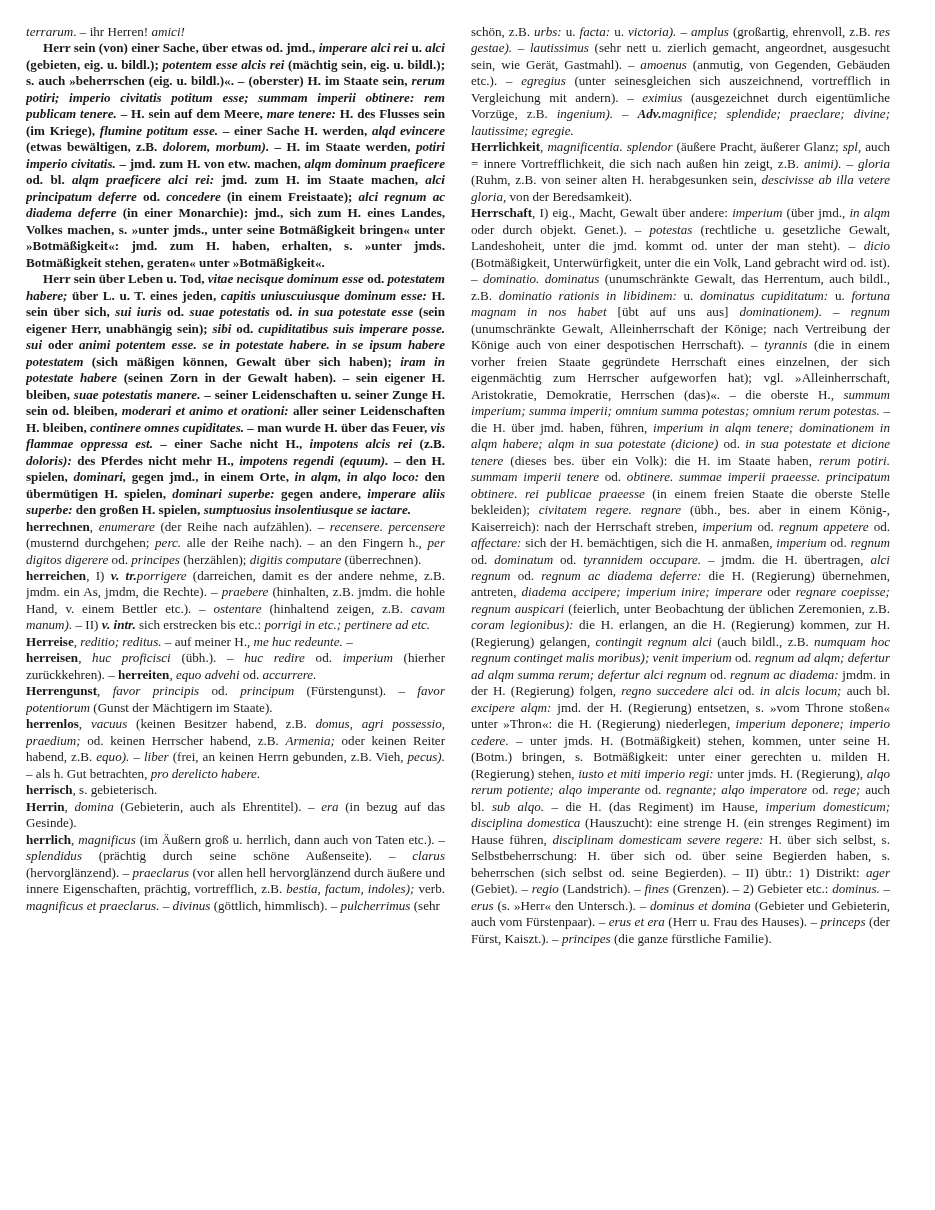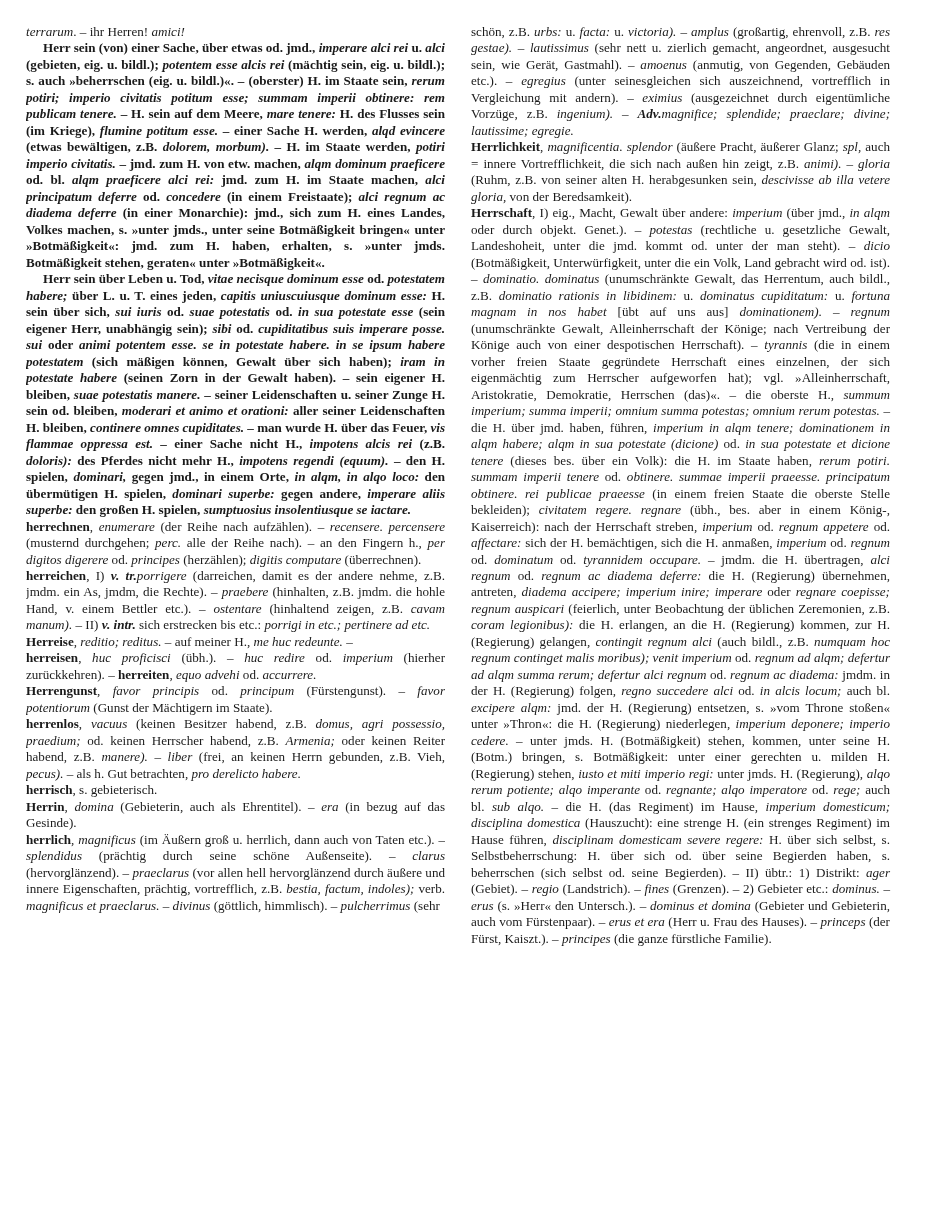--- a/index.html
+++ b/index.html
@@ -104,21 +104,21 @@
 
       <p>
         <b>herreisen</b>, <i>huc proficisci</i> (übh.). – <i>huc redire</i> od. <i>imperium</i> (hierher zurückkehren). – <b>herreiten</b>, <i>equo advehi</i> od. <i>accurrere.</i>
       </p>
 
       <p>
         <b>Herrengunst</b>, <i>favor principis</i> od. <i>principum</i> (Fürstengunst). – <i>favor potentiorum</i> (Gunst der Mächtigern im Staate).
       </p>
 
       <p>
-        <b>herrenlos</b>, <i>vacuus</i> (keinen Besitzer habend, z.B. <i>domus, agri possessio, praedium;</i> od. keinen Herrscher habend, z.B. <i>Armenia;</i> oder keinen Reiter habend, z.B. <i>manere).</i> – <i>liber</i> (frei, an keinen Herrn gebunden, z.B. Vieh, <i>pecus).</i> – als h. Gut betrachten, <i>pro derelicto habere.</i>
+        <b>herrenlos</b>, <i>vacuus</i> (keinen Besitzer habend, z.B. <i>domus, agri possessio, praedium;</i> od. keinen Herrscher habend, z.B. <i>Armenia;</i> oder keinen Reiter habend, z.B. <i>equo).</i> – <i>liber</i> (frei, an keinen Herrn gebunden, z.B. Vieh, <i>pecus).</i> – als h. Gut betrachten, <i>pro derelicto habere.</i>
       </p>
 
 
 
       <p>
         <b>herrisch</b>, s. gebieterisch.
       </p>
 
       <p>
         <b>Herrin</b>, <i>domina</i> (Gebieterin, auch als Ehrentitel). – <i>era</i> (in bezug auf das Gesinde).

